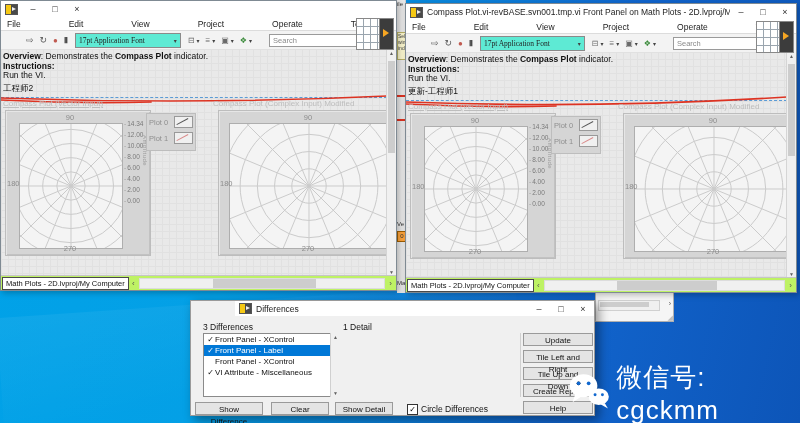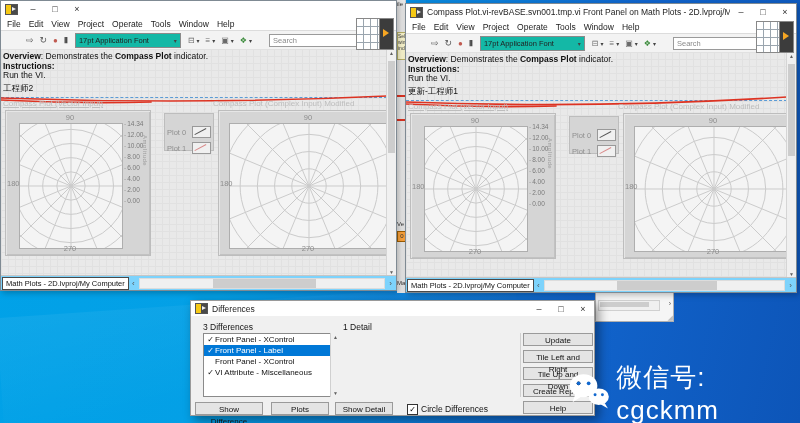--- a/index.html
+++ b/index.html
@@ -25,27 +25,27 @@
   
   .vi-window{position:absolute;background:#f0f0f0;border:1px solid #7f8a93;box-sizing:border-box;z-index:2;box-shadow:2px 2px 6px rgba(0,0,0,.25);}
   .win-left{left:0;top:0;width:397px;height:291px;}
   .win-right{left:405px;top:3px;width:392px;height:290px;}
   .titlebar{height:16px;background:#ffffff;display:flex;align-items:center;padding-left:4px;font-size:8.5px;color:#222;}
   .lv-icon{width:11px;height:9px;margin-right:4px;flex:none;border:1px solid #555;
       background:linear-gradient(90deg,#f6c915 0 45%,#4a4a4a 45% 100%);position:relative;}
   .lv-icon::after{content:"";position:absolute;right:1px;top:2px;border-left:4px solid #f0f0f0;border-top:2px solid transparent;border-bottom:2px solid transparent;}
   .title{white-space:nowrap;overflow:hidden;flex:1;}
   .wctrl{width:22px;text-align:center;font-size:9px;color:#333;flex:none;line-height:16px;}
-  .menubar{height:13px;background:#ffffff;border-bottom:1px solid #dcdcdc;display:flex;align-items:center;font-size:8.5px;color:#222;padding-left:2px;}
+  .menubar{height:13px;background:#ffffff;border-bottom:1px solid #dcdcdc;display:flex;align-items:center;font-size:8.5px;color:#222;padding-left:2px;gap:40px;}
   .menu-item{padding:0 4px;}
   .toolbar{height:19px;background:#f3f3f3;border-bottom:1px solid #cfcfcf;display:flex;align-items:center;font-size:9px;color:#555;padding-left:22px;position:relative;}
   .tbi{margin:0 3px;font-size:9px;line-height:19px;}
   .tbi.abort{color:#c05a50;font-size:8px;}
   .tbi.pause{color:#222;font-size:8px;font-weight:bold;}
-  .font-combo{height:13px;border:1px solid #8a8a8a;background:#14b8a6;display:flex;align-items:center;font-size:7.5px;color:#222;padding:0 3px;margin:12px 4px;width:98px;justify-content:space-between;}
+  .font-combo{height:13px;border:1px solid #8a8a8a;background:#5eead4;display:flex;align-items:center;font-size:7.5px;color:#222;padding:0 3px;margin:12px 4px;width:98px;justify-content:space-between;font-family:Liberation Serif, serif;}
   .dd{font-size:6px;color:#444;margin-left:2px;}
   .tb-group{display:flex;align-items:center;margin:0 3px;color:#6a6a6a;font-size:8px;}
   .tb-group .color{color:#3a8a3a;}
   .search{width:84px;height:11px;border:1px solid #9a9a9a;font-size:7.5px;padding:0 3px;margin-left:14px;font-family:"Liberation Sans",sans-serif;color:#333;}
   .search::placeholder{color:#8a8a8a;}
   .mag{width:7px;height:7px;border:1.5px solid #c9a227;border-radius:50%;position:relative;margin:0 4px 0 6px;}
   .mag::after{content:"";position:absolute;left:5px;top:6px;width:4px;height:1.5px;background:#c9a227;transform:rotate(40deg);}
   .qm{color:#c9a227;font-weight:bold;font-size:10px;margin:0 3px;}
   .corner{position:absolute;right:2px;top:17px;width:36px;height:30px;border:1px solid #888;display:flex;background:#fff;z-index:3;}
   .grid9{flex:1;background-image:linear-gradient(#9aa5ae 1px,transparent 1px),linear-gradient(90deg,#9aa5ae 1px,transparent 1px);background-size:7px 8px;background-position:-1px -1px;}
@@ -77,40 +77,40 @@
   .p1 .ang.top{left:13px;width:102px;text-align:center;top:2px;}
   .p1 .ang.bottom{left:13px;width:102px;text-align:center;bottom:2px;}
   .p2 .ang.top{left:10px;width:158px;text-align:center;top:2px;}
   .p2 .ang.bottom{left:10px;width:158px;text-align:center;bottom:2px;}
   .ang.left{left:1px;top:68px;}
   .scale{position:absolute;left:118px;top:9px;height:84px;display:flex;flex-direction:column;justify-content:space-between;}
   .tick{font-size:6.5px;color:#7a7a7a;line-height:7px;}
   .tick::before{content:"-";margin-right:1px;color:#9a9a9a;}
   .axisname{position:absolute;left:136px;top:24px;writing-mode:vertical-rl;font-size:6px;color:#9a9a9a;letter-spacing:.5px;}
 
-  .legend{position:absolute;left:163px;top:64px;width:50px;height:38px;background:#d5d5d5;border:1px solid #bdbdbd;box-sizing:border-box;padding:10px 2px;}
+  .legend{position:absolute;left:145px;top:64px;width:50px;height:38px;background:#d5d5d5;border:1px solid #bdbdbd;box-sizing:border-box;padding:0 2px;}
   .legend-row{display:flex;align-items:center;justify-content:space-between;height:16px;}
   .lg-label{font-size:7.5px;color:#8f8f8f;}
   .swatch{width:17px;height:10px;border:1px solid #999;background:#f0f0f0;position:relative;flex:none;}
   .swatch::after{content:"";position:absolute;left:1px;top:4px;width:13px;height:1.4px;transform:rotate(-28deg);}
   div.legend-row:nth-of-type(1) .swatch::after{background:#555;}
   div.legend-row:nth-of-type(2) .swatch::after{background:#d98a8a;}
 
   .vscroll{position:absolute;top:48px;right:0;width:9px;bottom:14px;background:#f0f0f0;border-left:1px solid #d5d5d5;text-align:center;}
   .vscroll .arr{display:block;font-size:5px;color:#606060;line-height:8px;}
   .vscroll .arr.bottom{position:absolute;bottom:0;left:0;right:0;}
   .thumbv{position:absolute;left:1px;right:1px;top:12px;height:92px;background:#cdcdcd;display:block;}
-  .bottombar{position:absolute;left:0;right:0;bottom:0;height:14px;background:#7dd3fc;border-top:1px solid #c6c6c6;display:flex;align-items:center;padding:0 1px;}
+  .bottombar{position:absolute;left:0;right:0;bottom:0;height:14px;background:#bef264;border-top:1px solid #c6c6c6;display:flex;align-items:center;padding:0 1px;}
   .status-tab{border:1px solid #4a4a4a;background:#fff;font-size:7.5px;padding:0 3px;height:11px;line-height:11px;white-space:nowrap;color:#111;}
   .hsbtn{font-size:8px;color:#555;width:9px;text-align:center;flex:none;}
   .hstrack{flex:1;height:9px;background:#f0f0f0;border:1px solid #dcdcdc;position:relative;margin:0 1px;}
   .hsthumb{position:absolute;top:0;bottom:0;left:30%;width:42%;background:#cdcdcd;}
 
   
-  .dialog{position:absolute;left:190px;top:300px;width:405px;height:116px;background:#f0f0f0;border:1px solid #9a9a9a;box-sizing:border-box;z-index:4;box-shadow:4px 4px 10px rgba(0,0,0,.4);}
+  .dialog{position:absolute;left:190px;top:300px;width:405px;height:116px;background:#f0f0f0;border:1px solid #9a9a9a;box-sizing:border-box;z-index:4;box-shadow:4px 4px 10px rgba(0,0,0,.4);padding-left:44px;}
   .dlg-title{height:15px;background:#fff;display:flex;align-items:center;padding-left:4px;font-size:8.5px;color:#222;}
   .dlg-title .title{flex:1;}
   .dlg-h{position:absolute;font-size:8.5px;color:#111;top:21px;}
   .h-left{left:12px;}
   .h-right{left:152px;}
   .listbox{position:absolute;top:32px;height:64px;background:#fff;border:1px solid #8a8a8a;box-sizing:border-box;overflow:hidden;}
   .list-left{left:12px;width:136px;}
   .list-right{left:152px;width:186px;}
   .lrow{height:11px;line-height:11px;font-size:8px;color:#111;display:flex;white-space:nowrap;padding-left:2px;}
   .lrow .chk{width:9px;flex:none;text-align:center;}
@@ -509,21 +509,21 @@
   <div class="btn-col">
 
   <button class="btn">Update</button>
       <button class="btn">Tile Left and Right</button>
       <button class="btn">Tile Up and Down</button>
       <button class="btn">Create Report</button>
       <button class="btn">Help</button>
     </div>
   <div class="btn-row">
     <button class="btn b-showdiff">Show Difference</button>
-    <button class="btn b-clear">Plots</button>
+    <button class="btn b-clear">Clear</button>
     <button class="btn b-showdetail">Show Detail</button>
     <span class="cb">✓</span>
     <span class="cb-label">Circle Differences</span>
   </div>
 </div>
 
 <div class="watermark">
   <svg width="46" height="48" viewBox="0 0 46 48">
     <ellipse cx="17" cy="16" rx="15" ry="12.5" fill="#ffffff"></ellipse>
     <polygon points="8,25 5,34 16,27" fill="#ffffff"></polygon>

